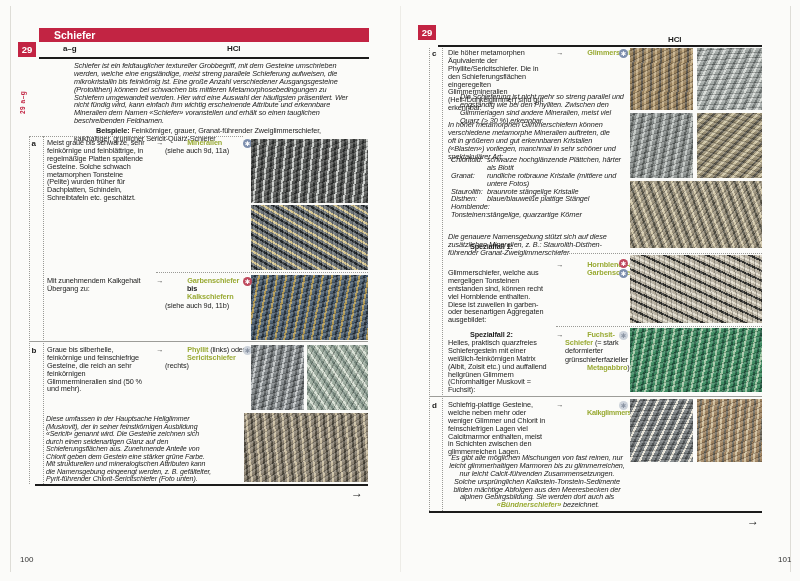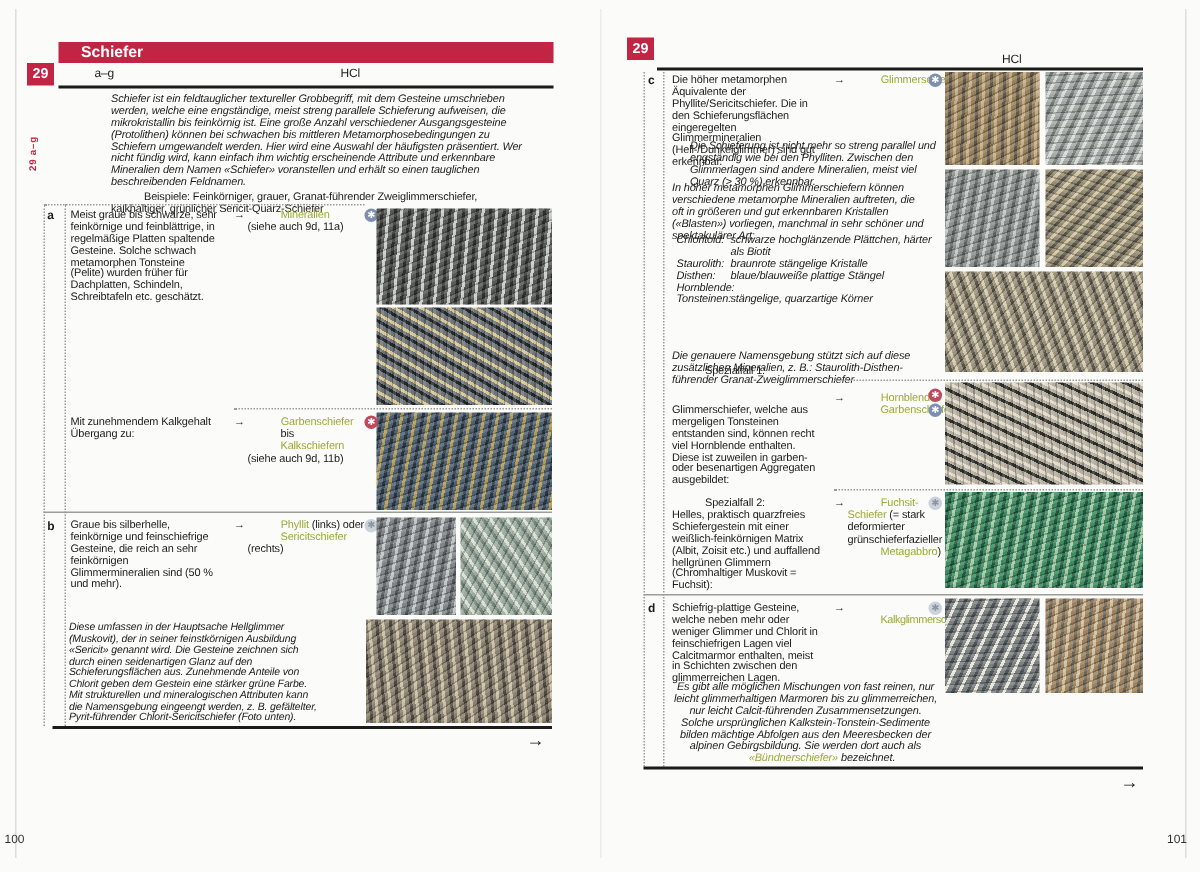--- a/index.html
+++ b/index.html
@@ -2,21 +2,21 @@
 <html style="--red: #c22443; --green: #9aab35; --icon_blue: #7d8fae; --icon_red: #bf4a5e; --icon_gray: #ccd2da; --icon_gray_glyph: #8b94a3;"><head>
 <meta charset="utf-8">
 <style>
   html,body{margin:0;padding:0;}
   body{width:800px;height:581px;position:relative;background:#fbfbf9;
        font-family:"Liberation Sans","DejaVu Sans",sans-serif;color:#1c1c1c;
        -webkit-font-smoothing:antialiased;}
   .abs{position:absolute;}
   .txt{position:absolute;font-size:7.3px;line-height:1.08;letter-spacing:-0.1px;color:#1c1c1c;}
   .it{font-style:italic;}
-  .b{font-weight:normal;padding-left:22px;}
+  .b{font-weight:bold;padding-left:22px;}
   .green{color:var(--green,#9aab35);}
   .bar{position:absolute;background:var(--red,#c22443);}
   .numbox{position:absolute;background:var(--red,#c22443);color:#fff;font-weight:bold;
           font-size:9.5px;text-align:center;line-height:15px;}
   .rule{position:absolute;background:#1b1b1b;height:1.5px;}
   .thin{position:absolute;background:#9c9c98;height:1px;}
   .dotV{position:absolute;width:0;border-left:1px dotted #9a9a96;}
   .dotH{position:absolute;height:0;border-top:1px dotted #9a9a96;}
   .photo{position:absolute;background:#888;}
   .sym{position:absolute;width:9px;height:9px;border-radius:50%;font-size:6.5px;
@@ -98,21 +98,21 @@
   <span class="sym" style="left: 243px; top: 346px; background: rgb(204, 210, 218); color: rgb(139, 148, 163);">✱</span>
 
   <div class="photo" style="left: 251px; top: 345px; width: 53px; height: 65px; background: repeating-linear-gradient(162deg, rgba(0, 0, 0, 0) 0px, rgba(0, 0, 0, 0) 2px, rgba(0, 0, 0, 0.22) 2px, rgba(0, 0, 0, 0.22) 3px, rgba(255, 255, 255, 0.14) 3px, rgba(255, 255, 255, 0.14) 5px), repeating-linear-gradient(100deg, rgb(127, 132, 134) 0px, rgb(127, 132, 134) 3px, rgb(84, 88, 90) 3px, rgb(84, 88, 90) 5px, rgb(127, 132, 134) 5px, rgb(127, 132, 134) 7px, rgb(192, 196, 197) 7px, rgb(192, 196, 197) 9px);"></div>
   <div class="photo" style="left: 307px; top: 345px; width: 61px; height: 65px; background: repeating-linear-gradient(117deg, rgba(0, 0, 0, 0) 0px, rgba(0, 0, 0, 0) 2px, rgba(0, 0, 0, 0.22) 2px, rgba(0, 0, 0, 0.22) 3px, rgba(255, 255, 255, 0.14) 3px, rgba(255, 255, 255, 0.14) 5px), repeating-linear-gradient(55deg, rgb(156, 171, 158) 0px, rgb(156, 171, 158) 3px, rgb(114, 132, 122) 3px, rgb(114, 132, 122) 5px, rgb(156, 171, 158) 5px, rgb(156, 171, 158) 7px, rgb(215, 223, 211) 7px, rgb(215, 223, 211) 9px);"></div>
 
   <div class="txt it" style="left:46px;top:415px;width:168px;font-size:7px;">Diese umfassen in der Hauptsache Hellglimmer (Muskovit), der in seiner feinstkörnigen Ausbildung «Sericit» genannt wird. Die Gesteine zeichnen sich durch einen seidenartigen Glanz auf den Schieferungsflächen aus. Zunehmende Anteile von Chlorit geben dem Gestein eine stärker grüne Farbe. Mit strukturellen und mineralogischen Attributen kann die Namensgebung eingeengt werden, z. B. gefältelter, Pyrit-führender Chlorit-Sericitschiefer (Foto unten).</div>
   <div class="photo" style="left: 244px; top: 413px; width: 124px; height: 69px; background: repeating-linear-gradient(147deg, rgba(0, 0, 0, 0) 0px, rgba(0, 0, 0, 0) 2px, rgba(0, 0, 0, 0.22) 2px, rgba(0, 0, 0, 0.22) 3px, rgba(255, 255, 255, 0.14) 3px, rgba(255, 255, 255, 0.14) 5px), repeating-linear-gradient(85deg, rgb(138, 129, 113) 0px, rgb(138, 129, 113) 3px, rgb(79, 74, 63) 3px, rgb(79, 74, 63) 5px, rgb(138, 129, 113) 5px, rgb(138, 129, 113) 7px, rgb(201, 189, 161) 7px, rgb(201, 189, 161) 9px);"></div>
 
   <div class="rule" style="left:35px;top:484px;width:333px;"></div>
   <div class="arrow" style="left:351px;top:486px;">→</div>
-  <div class="pagenum" style="left:3px;top:555px;">100</div>
+  <div class="pagenum" style="left:20px;top:555px;">100</div>
 </div>
 
 <div>
 
   <div class="numbox" style="left:418px;top:25px;width:18px;height:15px;">
     <span>29</span>
   </div>
   <div class="txt b" style="left:646px;top:36px;font-size:8px;">HCl</div>
   <div class="rule" style="left:438px;top:45px;width:324px;"></div>
 
@@ -135,20 +135,24 @@
 
   <div class="txt it" style="left:448px;top:93px;width:170px;padding-left:12px;">Die Schieferung ist nicht mehr so streng parallel und engständig wie bei den Phylliten. Zwischen den Glimmerlagen sind andere Mineralien, meist viel Quarz (&gt; 30 %) erkennbar.</div>
   <div class="txt it" style="left:448px;top:121px;width:170px;">In höher metamorphen Glimmerschiefern können verschiedene metamorphe Mineralien auftreten, die oft in größeren und gut erkennbaren Kristallen («Blasten») vorliegen, manchmal in sehr schöner und spektakulärer Art:</div>
 
   <div class="txt" style="left:451px;top:156px;width:174px;">
     <div class="minrow">
         <span class="minname">Chloritoid:</span>
         <span class="mindesc">schwarze hochglänzende Plättchen, härter als Biotit</span>
       </div>
     <div class="minrow">
+        <span class="minname">Granat:</span>
+        <span class="mindesc">rundliche rotbraune Kristalle (mittlere und untere Fotos)</span>
+      </div>
+    <div class="minrow">
         <span class="minname">Staurolith:</span>
         <span class="mindesc">braunrote stängelige Kristalle</span>
       </div>
     <div class="minrow">
         <span class="minname">Disthen:</span>
         <span class="mindesc">blaue/blauweiße plattige Stängel</span>
       </div>
     <div class="minrow">
         <span class="minname">Hornblende:</span>
       </div>

